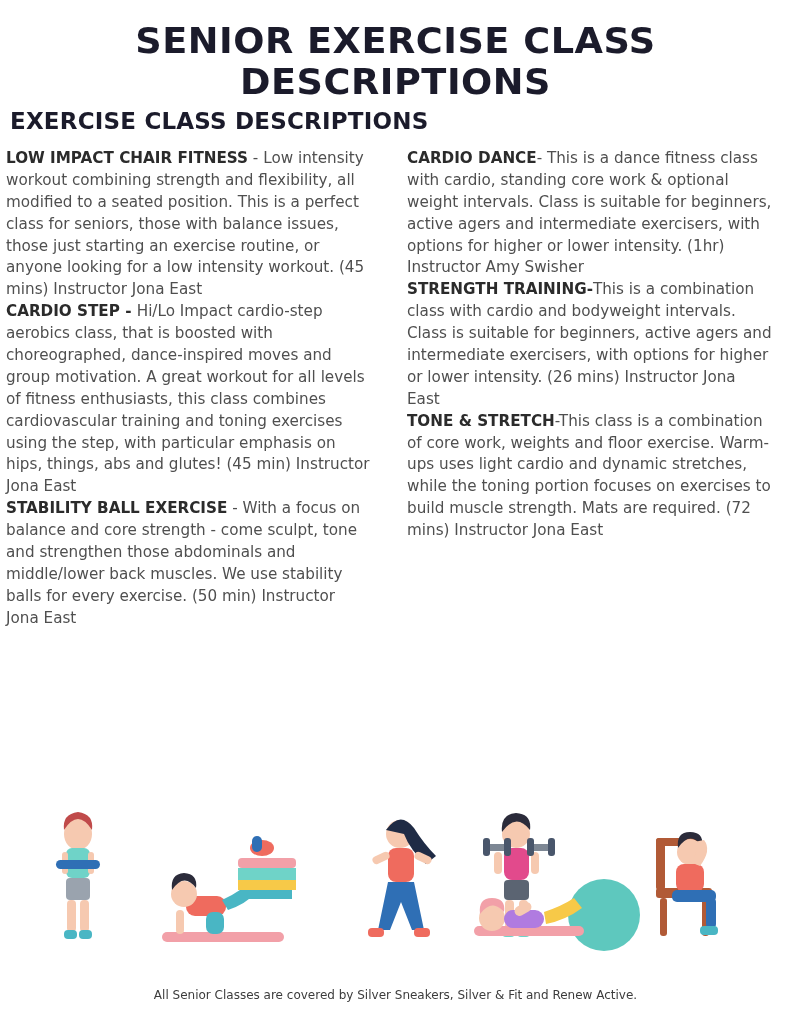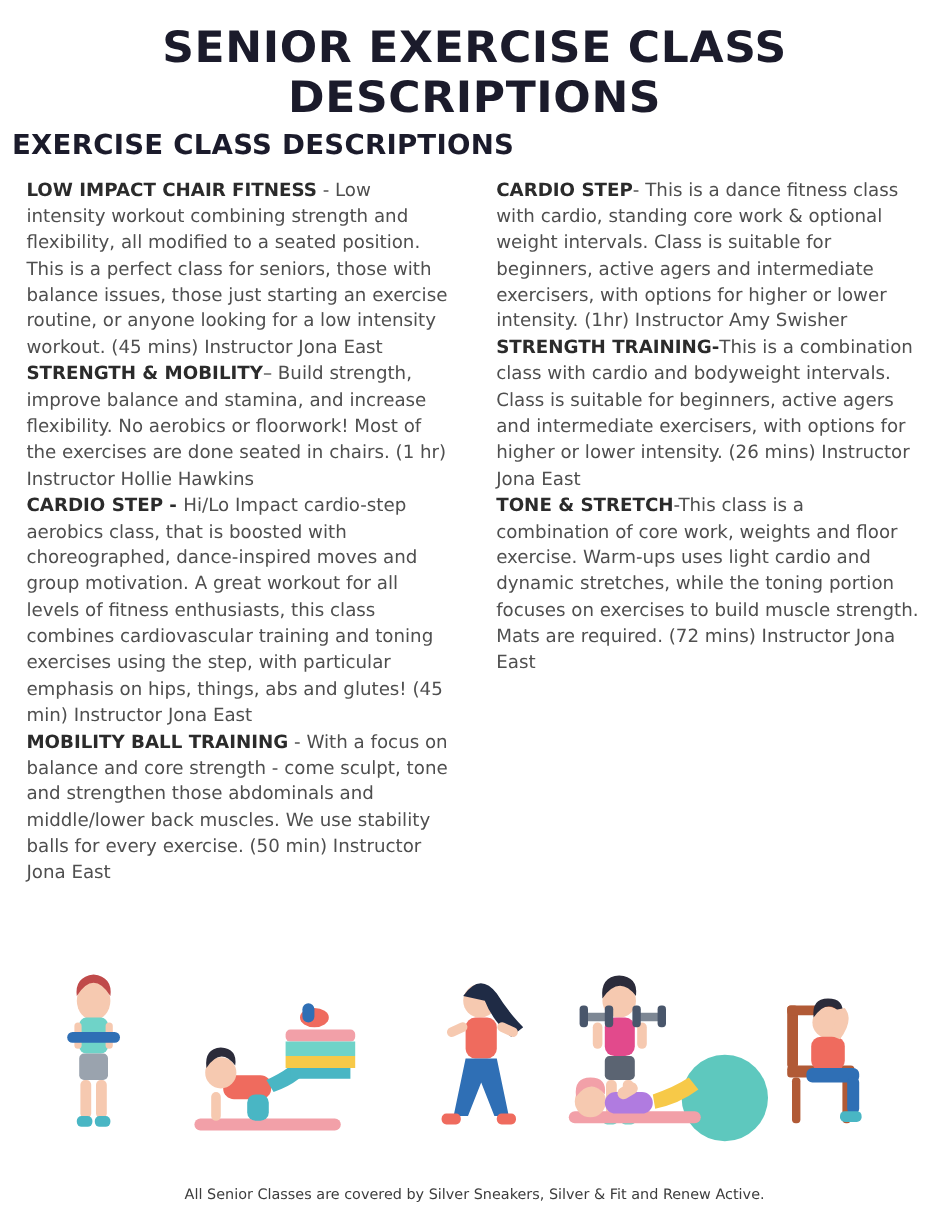--- a/index.html
+++ b/index.html
@@ -36,21 +36,21 @@
     font-family: "DejaVu Sans", sans-serif;
     font-weight: bold;
     font-size: 23px;
     color: #1b1b2b;
     margin: 6px 10px 14px 10px;
     letter-spacing: 0.2px;
   }
   .columns {
     display: flex;
     gap: 36px;
-    padding: 0 22px;
+    padding: 0 6px;
     box-sizing: border-box;
     align-items: flex-start;
   }
   .col {
     width: 365px;
     box-sizing: border-box;
   }
   .entry {
     font-size: 15.2px;
     line-height: 1.44;
@@ -90,33 +90,30 @@
   <div class="main-title">SENIOR EXERCISE CLASS DESCRIPTIONS</div>
   <div class="sub-title">EXERCISE CLASS DESCRIPTIONS</div>
 
   <div class="columns">
 
     <div class="col">
       <div class="entry">
         <span class="name">LOW IMPACT CHAIR FITNESS</span><span class="body"> - Low intensity workout combining strength and flexibility, all modified to a seated position.  This is a perfect class for seniors, those with balance issues, those just starting an exercise routine, or anyone looking for a low intensity workout. (45 mins) Instructor Jona East</span>
       </div>
       <div class="entry">
-        <span class="name">STRENGTH &amp; MOBILITY</span><span class="body">– Build strength, improve balance and stamina, and increase flexibility. No aerobics or floorwork! Most of the exercises are done seated in chairs. (1 hr) Instructor Hollie Hawkins</span>
-      </div>
-      <div class="entry">
         <span class="name">CARDIO STEP - </span><span class="body">Hi/Lo Impact cardio-step aerobics class, that is boosted with choreographed, dance-inspired moves and group motivation. A great workout for all levels of fitness enthusiasts, this class combines cardiovascular training and toning exercises using the step, with particular emphasis on hips, things, abs and glutes! (45 min) Instructor Jona East</span>
       </div>
       <div class="entry">
-        <span class="name">MOBILITY BALL TRAINING</span><span class="body"> - With a focus on balance and core strength - come sculpt, tone and strengthen those abdominals and middle/lower back muscles. We use stability balls for every exercise.  (50 min) Instructor Jona East</span>
+        <span class="name">STABILITY BALL EXERCISE</span><span class="body"> - With a focus on balance and core strength - come sculpt, tone and strengthen those abdominals and middle/lower back muscles. We use stability balls for every exercise.  (50 min) Instructor Jona East</span>
       </div>
     </div>
 
     <div class="col">
       <div class="entry">
-        <span class="name">CARDIO STEP</span><span class="body">- This is a dance fitness class with cardio, standing core work &amp; optional weight intervals. Class is suitable for beginners, active agers and intermediate exercisers, with options for higher or lower intensity. (1hr) Instructor Amy Swisher</span>
+        <span class="name">CARDIO DANCE</span><span class="body">- This is a dance fitness class with cardio, standing core work &amp; optional weight intervals. Class is suitable for beginners, active agers and intermediate exercisers, with options for higher or lower intensity. (1hr) Instructor Amy Swisher</span>
       </div>
       <div class="entry">
         <span class="name">STRENGTH TRAINING-</span><span class="body">This is a combination class with cardio and bodyweight intervals. Class is suitable for beginners, active agers and intermediate exercisers, with options for higher or lower intensity. (26 mins) Instructor Jona East</span>
       </div>
       <div class="entry">
         <span class="name">TONE &amp; STRETCH</span><span class="body">-This class is a combination of core work, weights and floor exercise. Warm-ups uses light cardio and dynamic stretches, while the toning portion focuses on exercises to build muscle strength. Mats are required. (72 mins) Instructor Jona East</span>
       </div>
     </div>
 
   </div>

